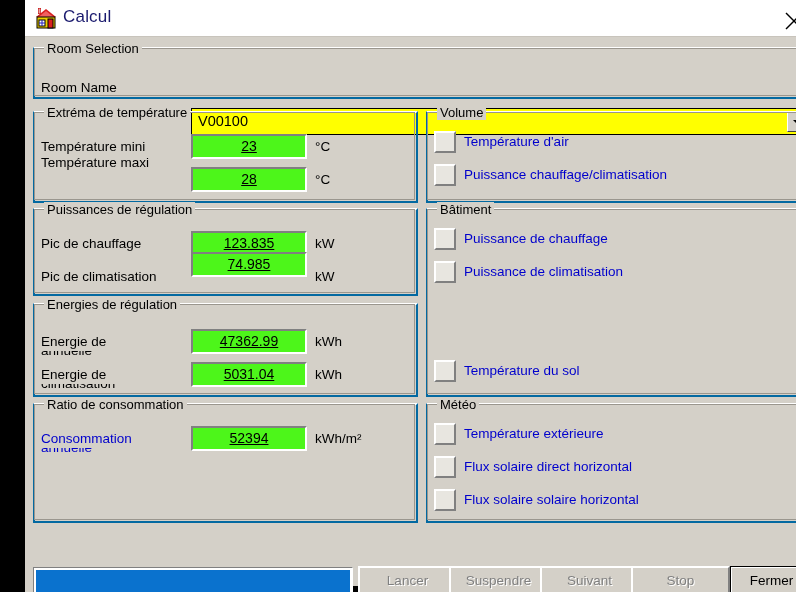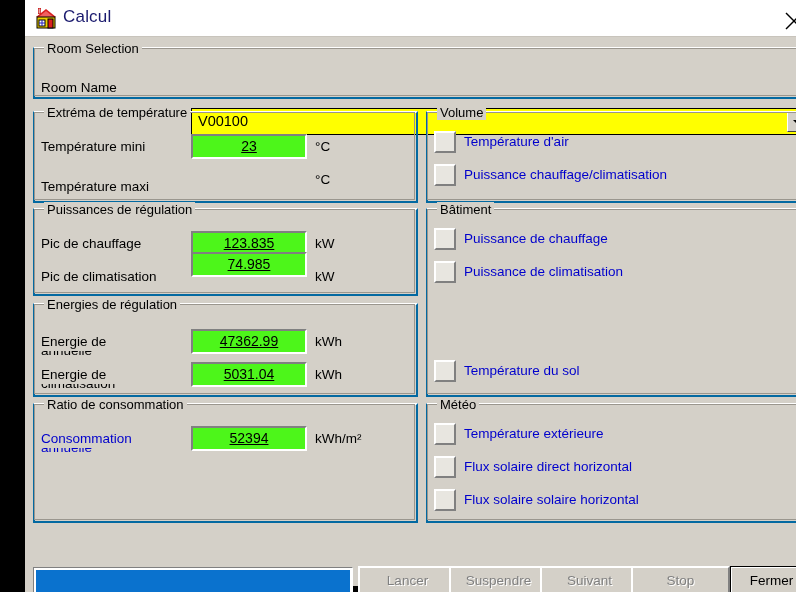--- a/index.html
+++ b/index.html
@@ -288,21 +288,22 @@
           </div>
       </div>
 
       <div class="group" style="left:8px; top:74px; width:385px; height:92px;">
         <div class="group-title">Extréma de température</div>
       </div>
       <div class="lbl" style="left:16px; top:102px;">Température mini</div>
       <div class="field" style="left:166px; top:97px; width:116px; height:25px;">23</div>
       <div class="unit" style="left:290px; top:102px;">°C</div>
 
-      <div class="lbl" style="left:16px; top:142px;">Température maxi</div>
+      <div class="lbl" style="left:16px; top:118px;">Température maxi</div>
+      <div class="field" style="left:166px; top:130px; width:116px; height:25px;">28</div>
       <div class="unit" style="left:290px; top:135px;">°C</div>
 
       <div class="group" style="left:8px; top:171px; width:385px; height:88px;">
         <div class="group-title">Puissances de régulation</div>
       </div>
       <div class="lbl" style="left:16px; top:199px;">Pic de chauffage</div>
       <div class="field" style="left:166px; top:194px; width:116px; height:25px;">123.835</div>
       <div class="unit" style="left:290px; top:199px;">kW</div>
 
       <div class="lbl" style="left:16px; top:232px;">Pic de climatisation</div>

